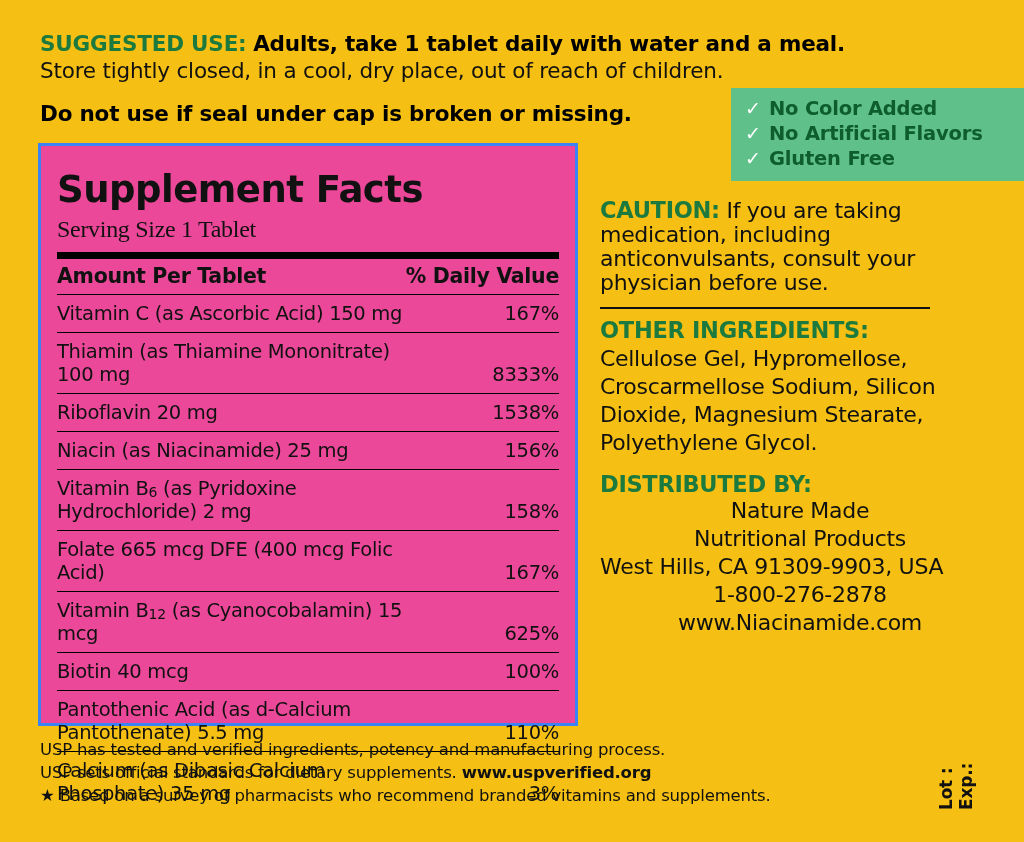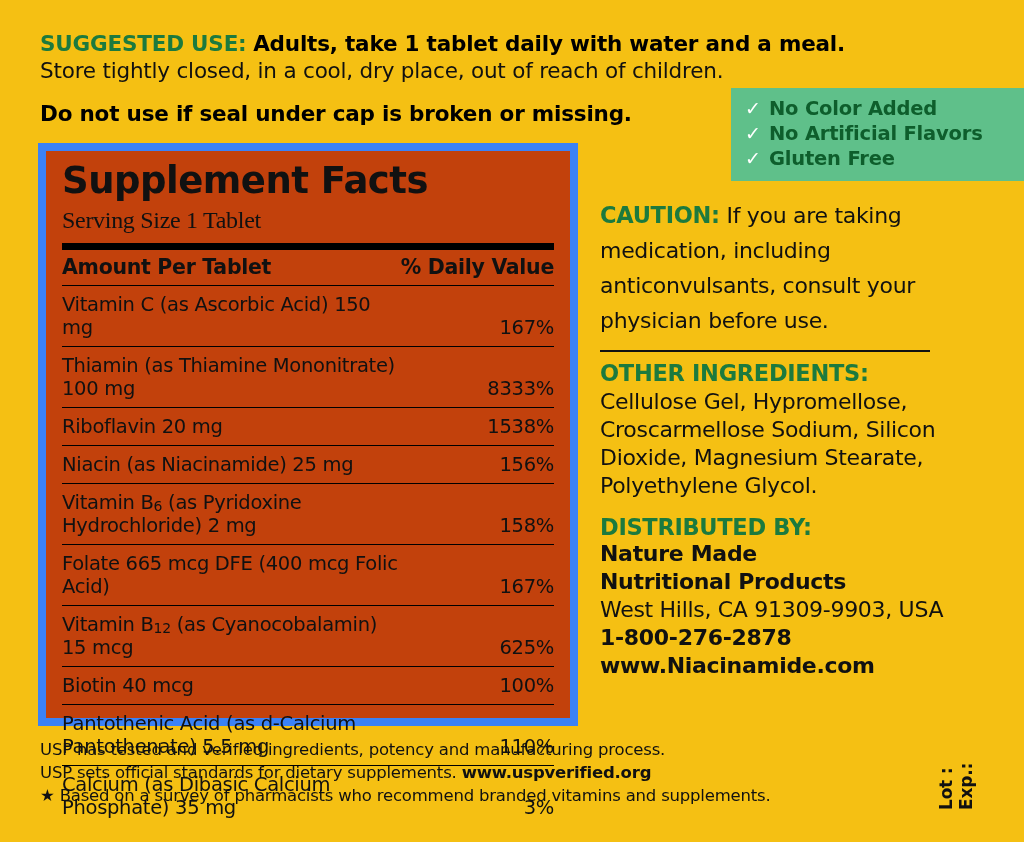--- a/index.html
+++ b/index.html
@@ -79,24 +79,24 @@
     white-space: nowrap;
   }
 
   
   .facts {
     position: absolute;
     left: 38px;
     top: 143px;
     width: 540px;
     height: 583px;
-    background: #c2410c;
-    border: 8px solid #3b82f6;
+    background: #ec4899;
+    border: 3px solid #3b82f6;
     box-sizing: border-box;
-    padding: 4px 16px 0 16px;
+    padding: 18px 16px 0 16px;
   }
   .facts-title {
     font-size: 37px;
     font-weight: bold;
     letter-spacing: -0.5px;
     line-height: 44px;
     margin-top: 4px;
   }
   .facts-serving {
     font-size: 24px;
@@ -155,39 +155,40 @@
     letter-spacing: -0.3px;
   }
   .rc-body {
     font-size: 22px;
     line-height: 28px;
     letter-spacing: -0.3px;
     color: #111;
   }
   .caution-p {
     font-size: 22px;
-    line-height: 35px;
+    line-height: 24px;
     letter-spacing: -0.3px;
   }
   .divider {
     border-top: 2px solid #111;
     margin: 12px 0 8px 0;
     width: 330px;
   }
   .oi-head {
     margin-bottom: 2px;
   }
   .dist-block {
     margin-top: 14px;
   }
   .dist-bold {
-    font-weight: bold;
+    font-weight: normal;
     font-size: 22px;
     line-height: 28px;
     letter-spacing: -0.3px;
+    text-align: center;
   }
   .dist-normal {
     font-size: 22px;
     line-height: 28px;
     letter-spacing: -0.3px;
   }
 
   
   .footer {
     position: absolute;

